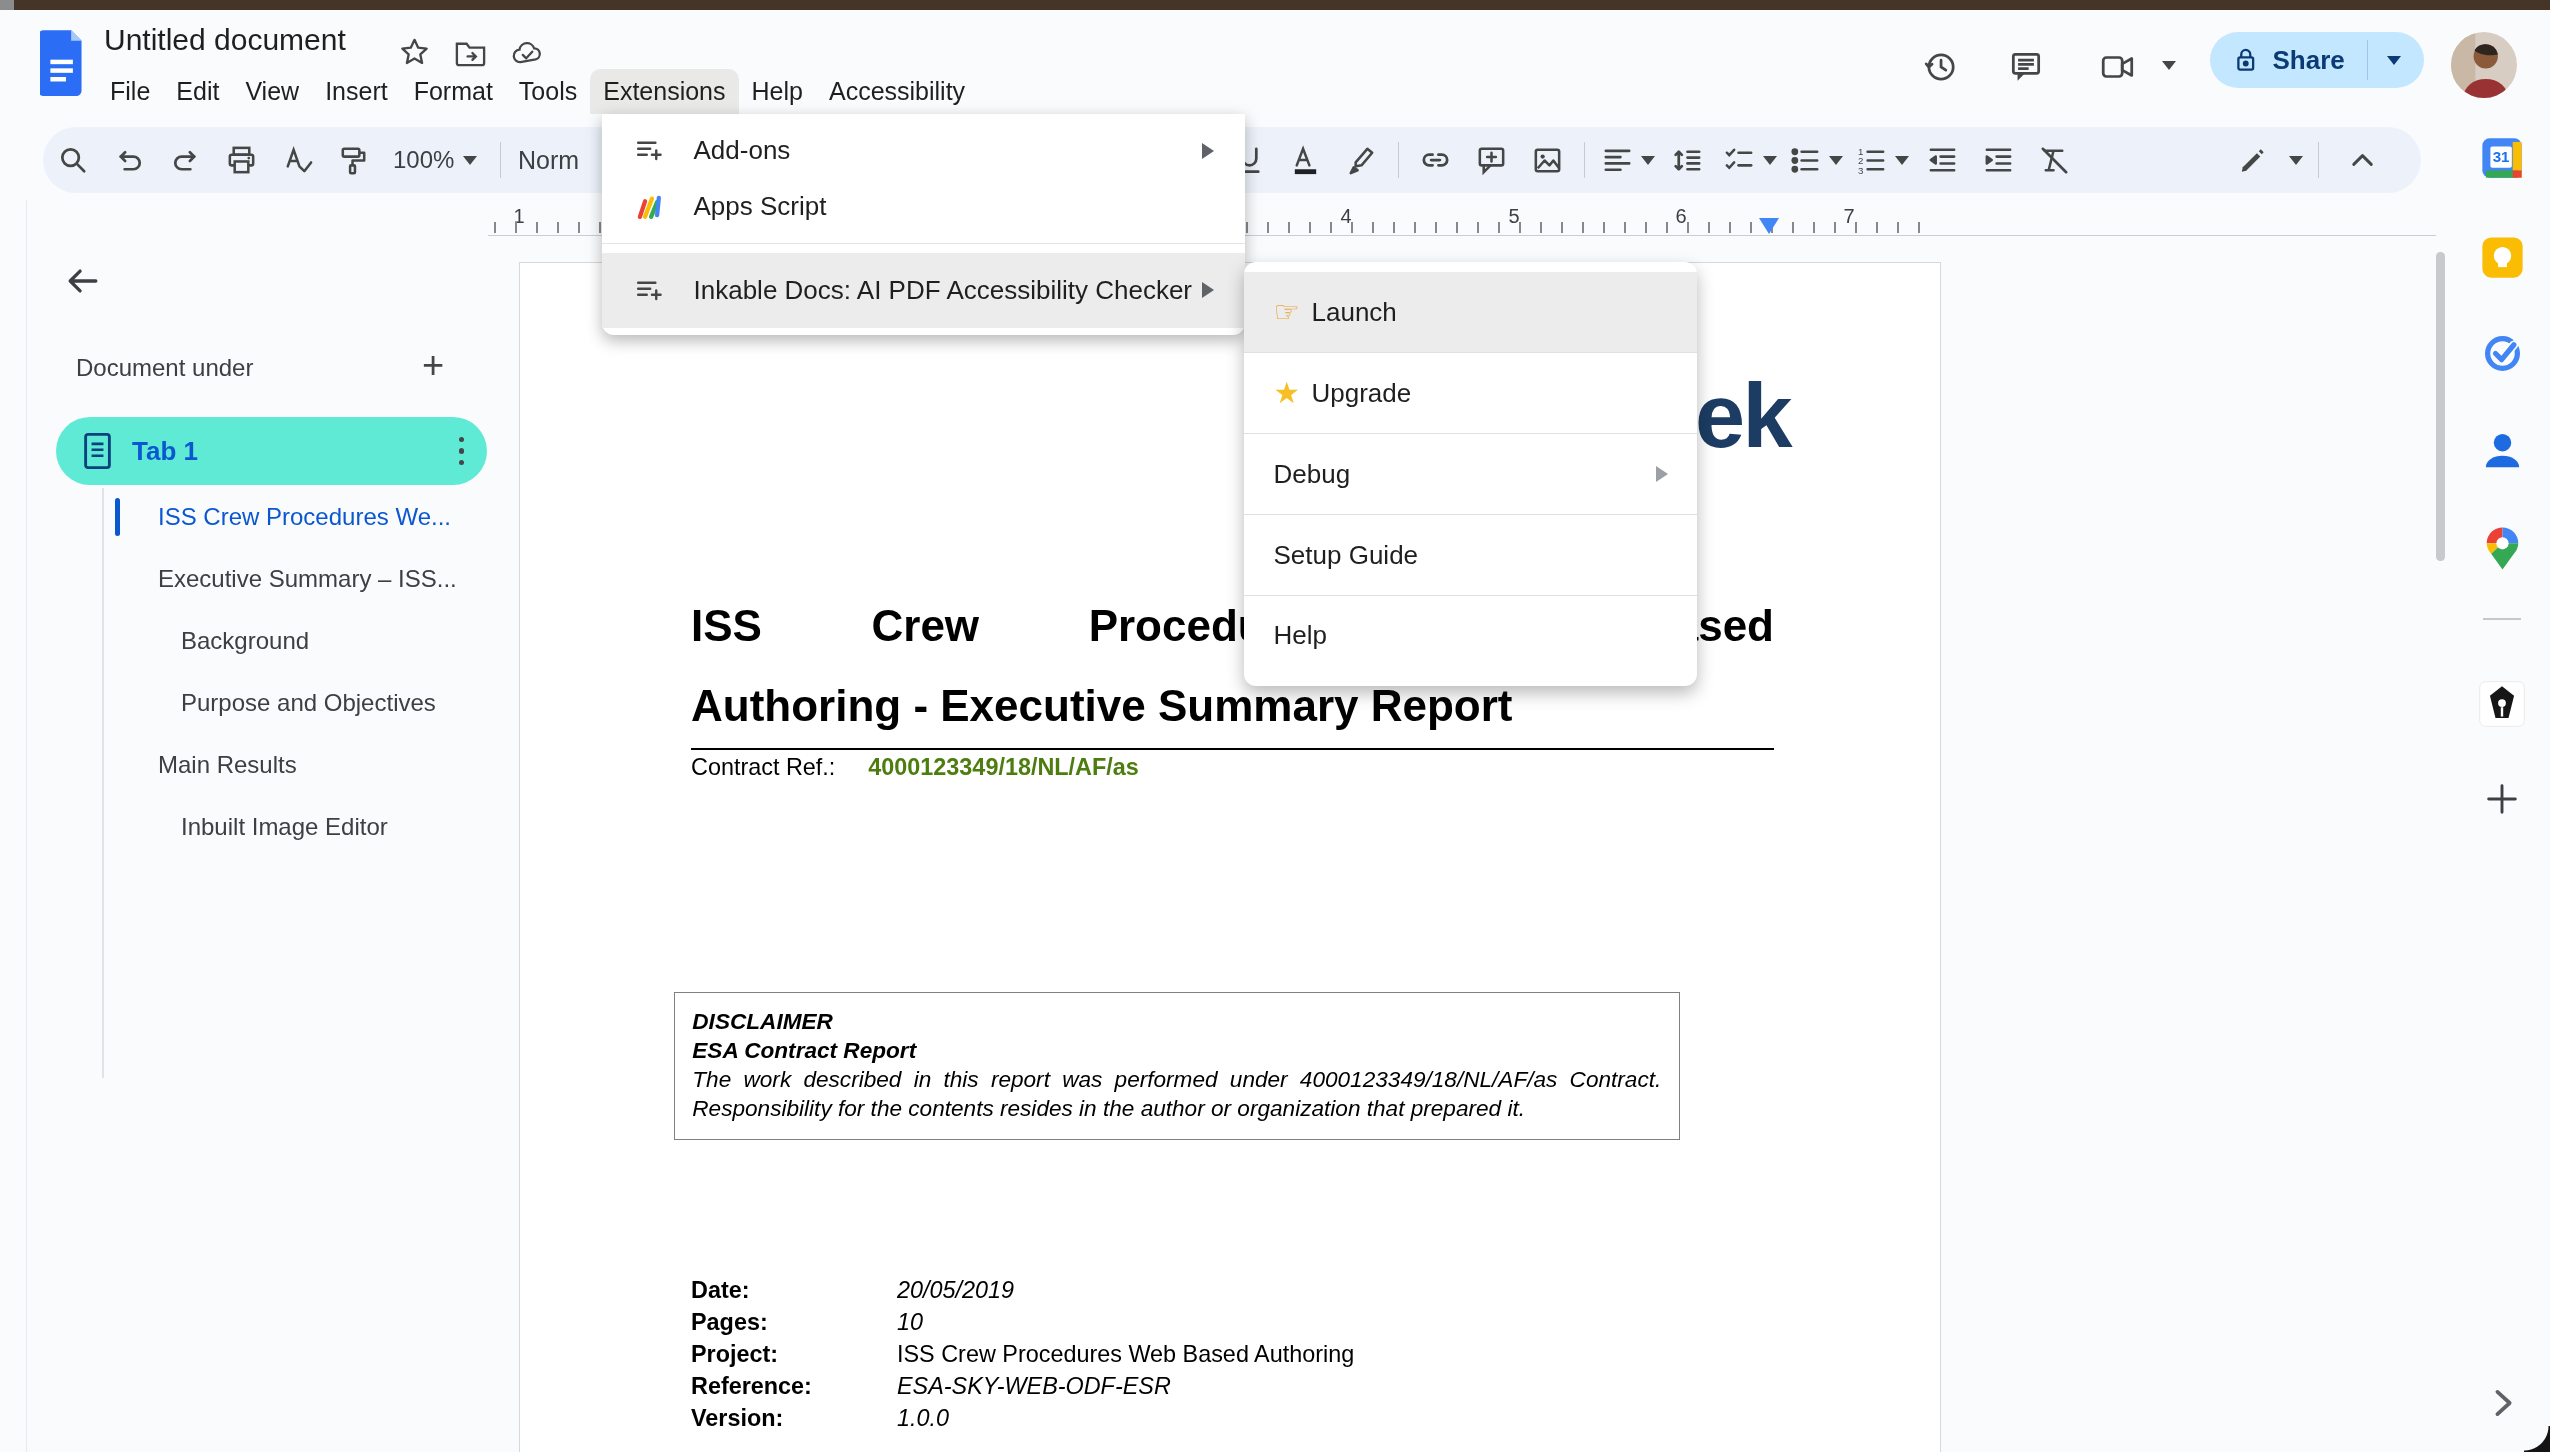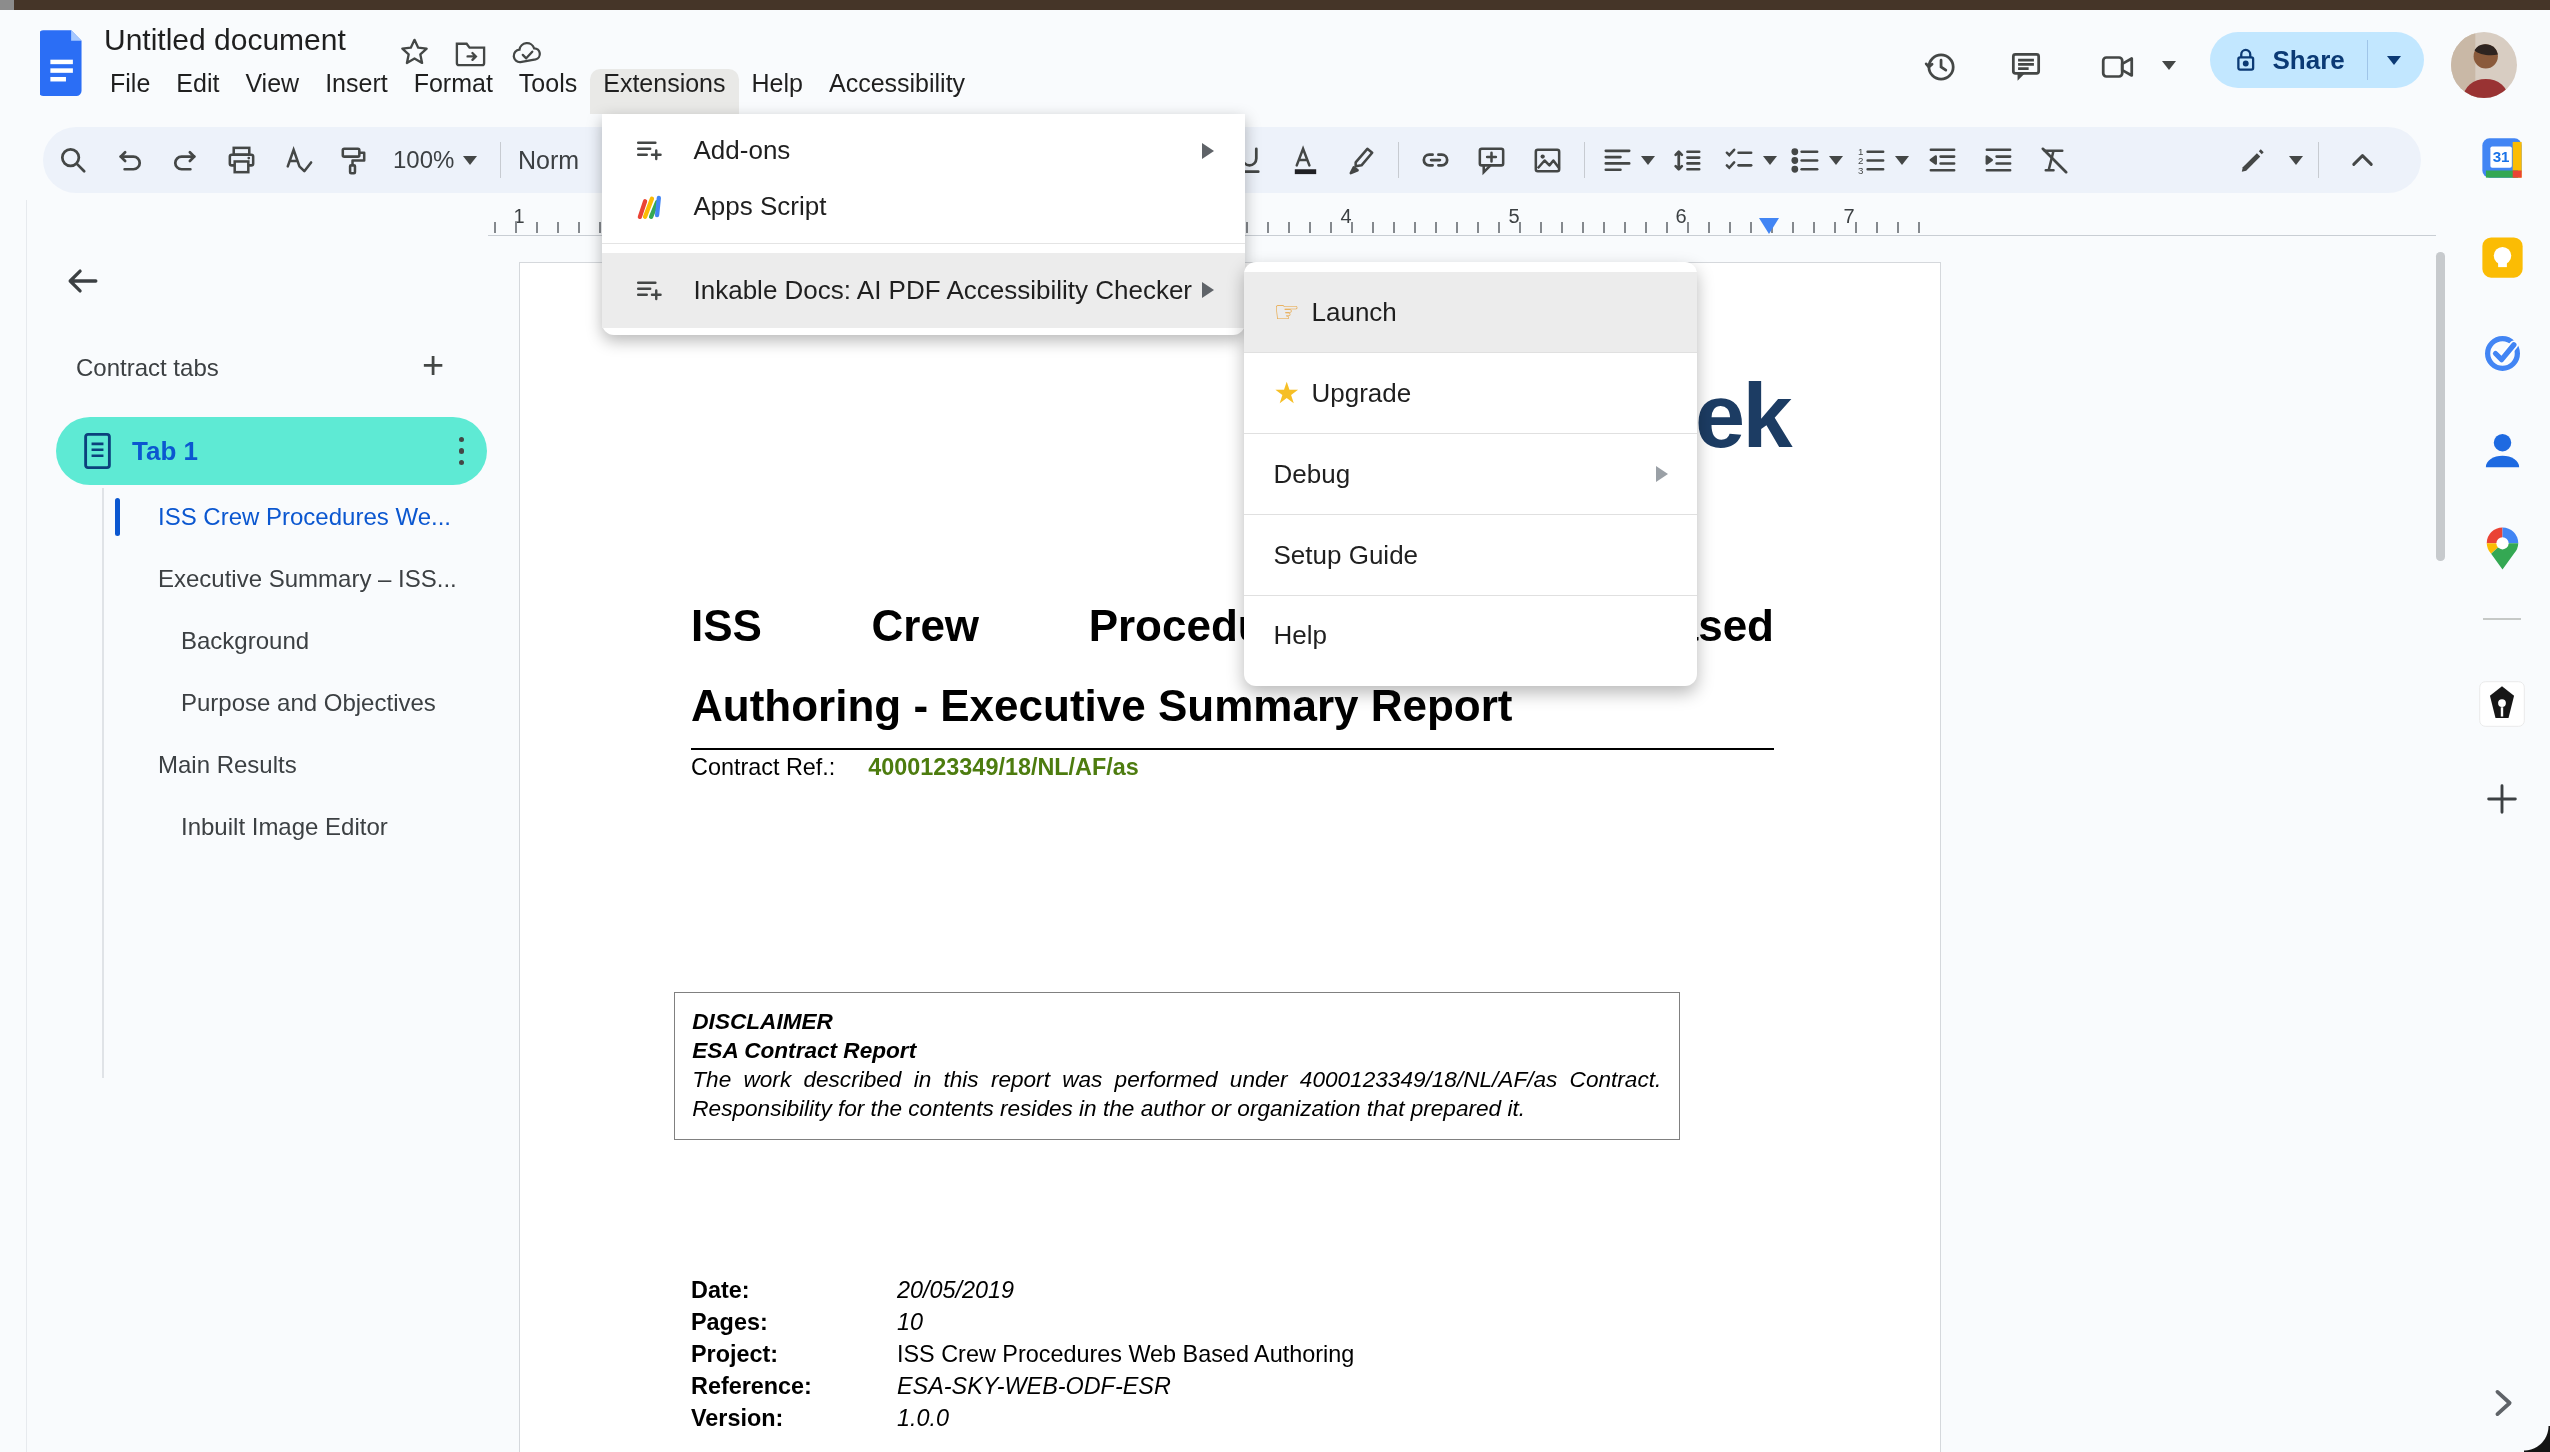--- a/index.html
+++ b/index.html
@@ -7,21 +7,21 @@
     font-family:"Liberation Sans",sans-serif;color:#202124;}
   .abs{position:absolute;}
   svg{display:block;}
   
   .topbar{left:0;top:0;width:2550px;height:9.5px;background:#453528;}
   .topbar-corner{left:0;top:0;width:14px;height:9.5px;background:#8c8c8c;}
   
   .doc-title{left:104px;top:22.6px;font-size:30px;color:#1f1f1f;white-space:nowrap;}
   .hicon{color:#444746;}
   .menubar{left:97px;top:69px;height:45px;display:flex;align-items:stretch;font-size:25px;color:#1f1f1f;}
-  .menubar .mitem{padding:0 13px;display:flex;align-items:flex-start;border-radius:10.4px;cursor:default;white-space:nowrap;}
+  .menubar .mitem{padding:0 13px;display:flex;align-items:center;border-radius:10.4px;cursor:default;white-space:nowrap;}
   .menubar .mitem.active{background:#e9e9e7;border-radius:10.4px 10.4px 0 0;}
   
   .share{left:2210px;top:32px;width:214px;height:56px;background:#c2e7ff;border-radius:33px;display:flex;align-items:center;}
   .share .lbl{font-size:26px;font-weight:600;color:#0b3a75;margin-left:12px;}
   .share .sep{width:0.9px;height:40px;background:#9fc5e8;margin-left:22.6px;}
   .avatar{left:2451px;top:32px;width:66px;height:66px;border-radius:50%;overflow:hidden;}
   
   .toolbar{left:43px;top:127px;width:2378px;height:66px;background:#edf2fa;border-radius:33px;}
   .tgroup{position:absolute;top:0;height:66px;display:flex;align-items:center;}
   .tico{width:56px;height:66px;display:flex;align-items:center;justify-content:center;}
@@ -389,21 +389,21 @@
   <div class="abs ticks" style="left:1246px;width:690px;"></div>
   <div class="abs ruler-line"></div>
   <div class="abs ind-marker"></div>
 
   <div class="abs side-vline"></div>
   <div class="abs" style="left:62px;top:260px;">
     <svg width="42" height="42" viewBox="0 0 36 36" fill="none" stroke="#3c4043" stroke-width="2.8" stroke-linecap="round" stroke-linejoin="round">
       <path d="M29 18 H7 M7 18 l8.5 -8.5 M7 18 l8.5 8.5"></path>
     </svg>
   </div>
-  <div class="abs side-header">Contract tabs</div>
+  <div class="abs side-header">Document under</div>
   <div class="abs side-plus">+</div>
 
   <div class="abs tab-pill">
     <span style="margin-left:26px;">
       <svg width="31" height="38" viewBox="0 0 26 32" fill="none" stroke="#0b417c" stroke-width="2.4">
         <rect x="3" y="2" width="20" height="28" rx="2"></rect>
         <path d="M8 10 h10 M8 15 h10 M8 20 h10" stroke-width="2.2"></path>
       </svg>
     </span>
     <span class="tlabel">Tab 1</span>

